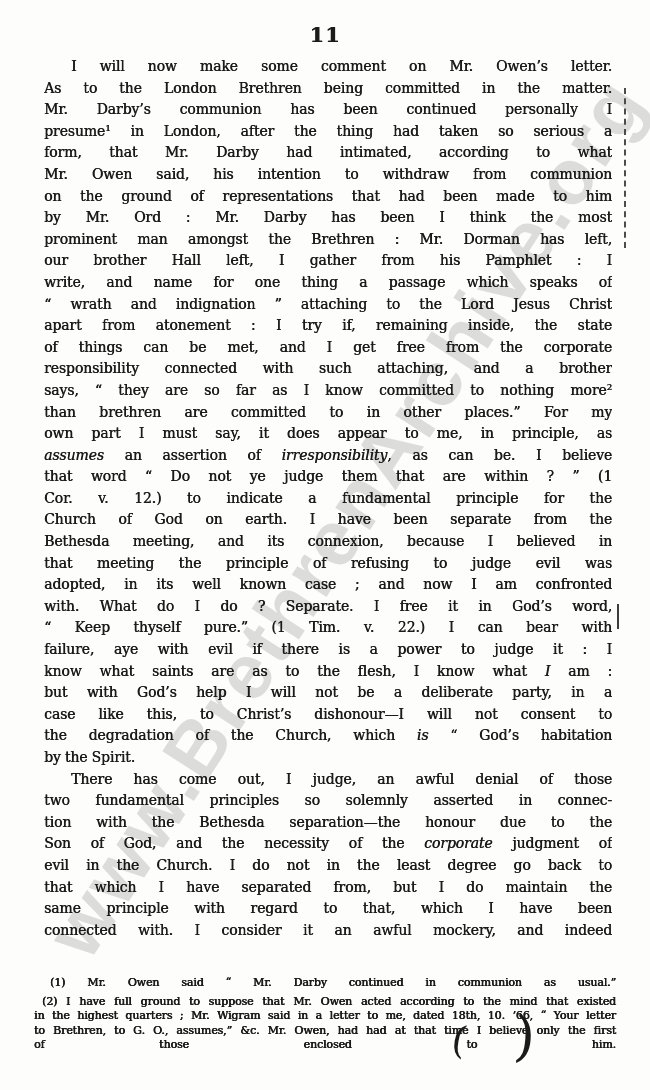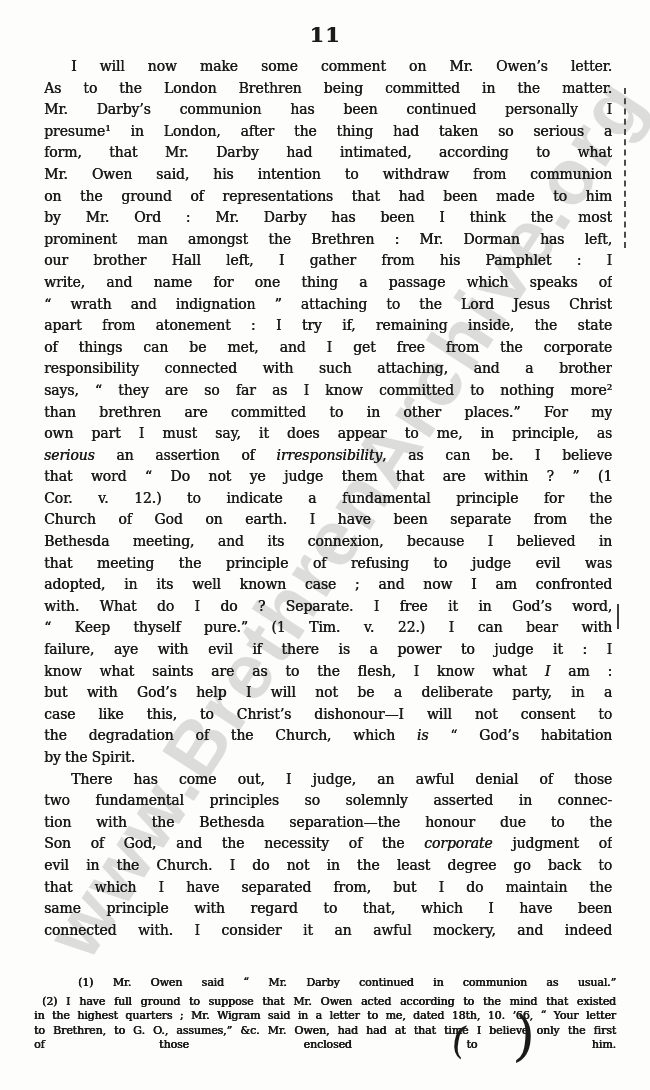--- a/index.html
+++ b/index.html
@@ -27,21 +27,21 @@
   .line.indent{text-indent:27px;}
   .footnotes{
     position:absolute;top:976px;left:34px;width:582px;
     font-size:11px;
   }
   .footnotes .line{
     line-height:14.6px;text-align:justify;text-align-last:justify;
     letter-spacing:-0.1px;
     text-shadow:0.5px 0 0 currentColor, 0 0.3px 0 currentColor;
   }
-  .footnotes .note:first-child{margin-left:44px;margin-bottom:4px;}
+  .footnotes .note:first-child{margin-left:16px;margin-bottom:4px;}
   .footnotes .note:nth-child(2) .line:first-child{text-indent:8px;}
   .watermark{
     position:absolute;top:505px;left:-150px;width:950px;text-align:center;
     transform:rotate(-57deg);
     font-family:"Liberation Sans", sans-serif;font-weight:bold;
     font-size:78px;letter-spacing:3px;color:rgba(0,0,0,0.13);
     white-space:nowrap;z-index:0;pointer-events:none;
   }
   .body-text,.footnotes,.page-number{z-index:2;}
   .body-text,.footnotes{position:absolute;}
@@ -80,21 +80,21 @@
         <div class="line">prominent man amongst the Brethren : Mr. Dorman has left,</div>
         <div class="line">our brother Hall left, I gather from his Pamphlet : I</div>
         <div class="line">write, and name for one thing a passage which speaks of</div>
         <div class="line">“ wrath and indignation ” attaching to the Lord Jesus Christ</div>
         <div class="line">apart from atonement : I try if, remaining inside, the state</div>
         <div class="line">of things can be met, and I get free from the corporate</div>
         <div class="line">responsibility connected with such attaching, and a brother</div>
         <div class="line">says, “ they are so far as I know committed to nothing more²</div>
         <div class="line">than brethren are committed to in other places.” For my</div>
         <div class="line">own part I must say, it does appear to me, in principle, as</div>
-        <div class="line"><i>serious</i> an assertion of <i>irresponsibility</i>, as can be. I believe</div>
+        <div class="line"><i>assumes</i> an assertion of <i>irresponsibility</i>, as can be. I believe</div>
         <div class="line">that word “ Do not ye judge them that are within ? ” (1</div>
         <div class="line">Cor. v. 12.) to indicate a fundamental principle for the</div>
         <div class="line">Church of God on earth. I have been separate from the</div>
         <div class="line">Bethesda meeting, and its connexion, because I believed in</div>
         <div class="line">that meeting the principle of refusing to judge evil was</div>
         <div class="line">adopted, in its well known case ; and now I am confronted</div>
         <div class="line">with. What do I do ? Separate. I free it in God’s word,</div>
         <div class="line">“ Keep thyself pure.” (1 Tim. v. 22.) I can bear with</div>
         <div class="line">failure, aye with evil if there is a power to judge it : I</div>
         <div class="line">know what saints are as to the flesh, I know what <i>I</i> am :</div>

